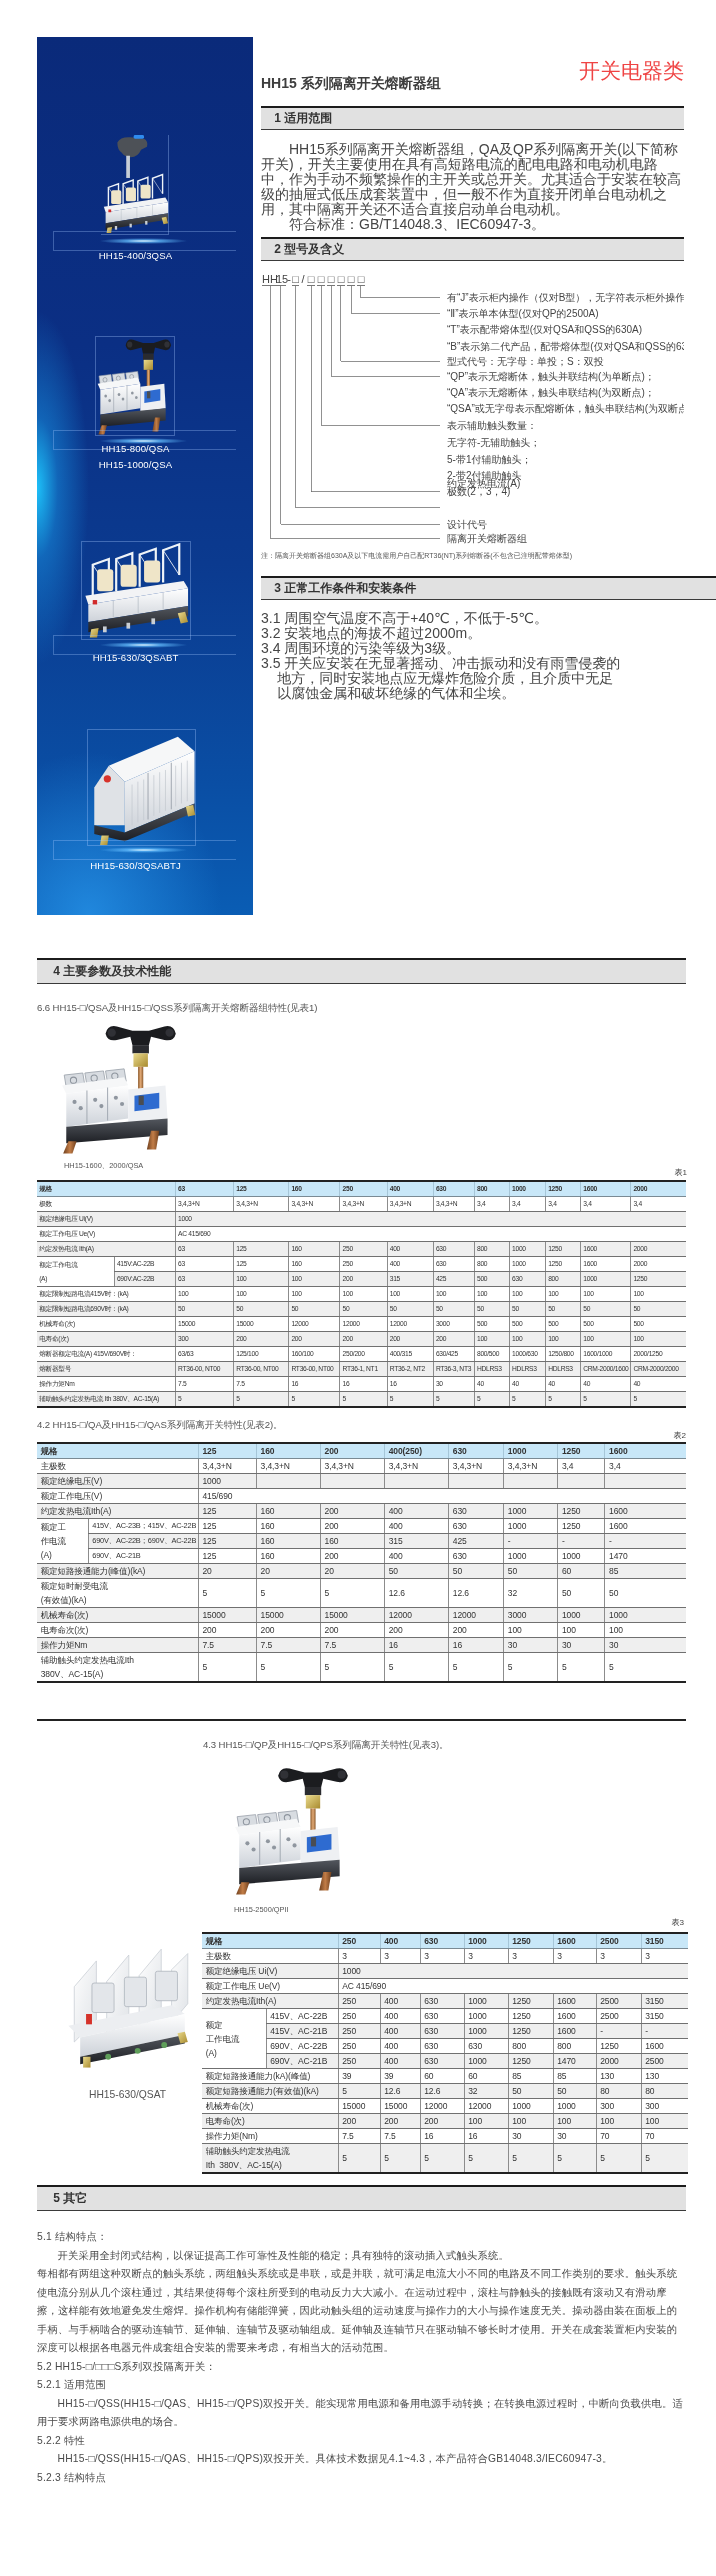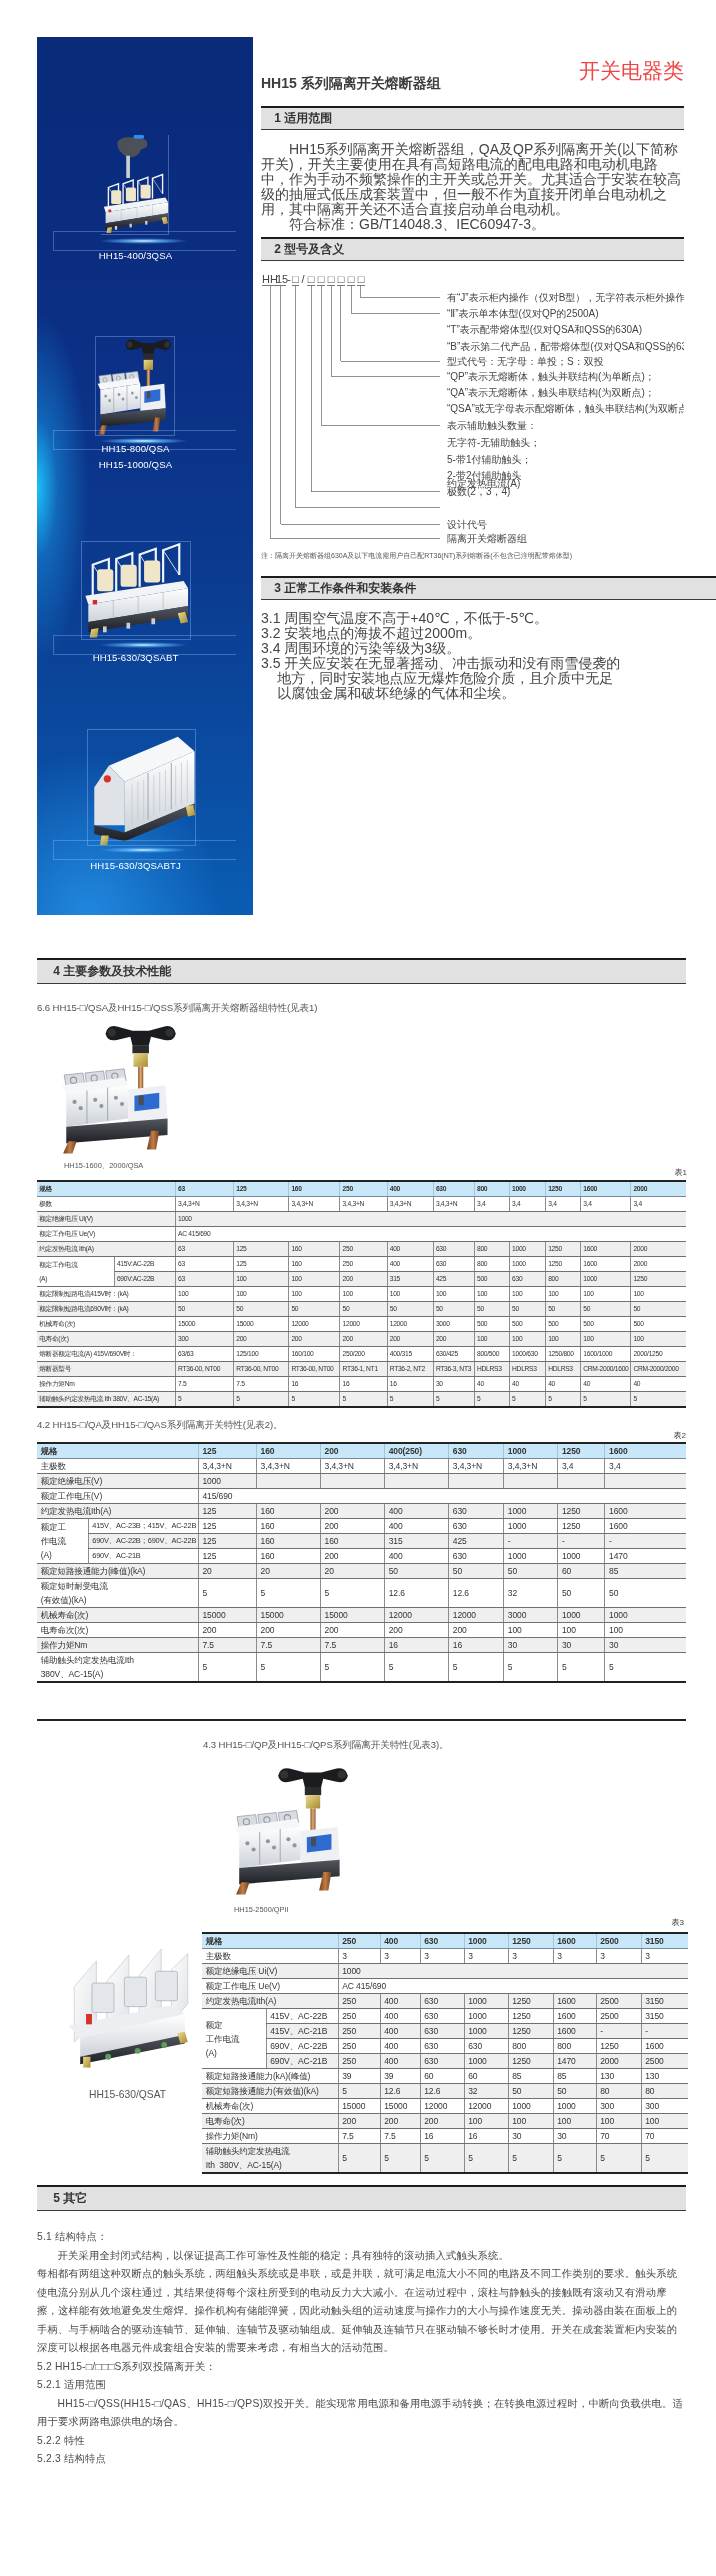--- a/index.html
+++ b/index.html
@@ -932,15 +932,16 @@
   <span class="sectitle">5 其它</span>
 </div>
 <div class="s5">
   <div>5.1 结构特点：</div>
   <p class="p">开关采用全封闭式结构，以保证提高工作可靠性及性能的稳定；具有独特的滚动插入式触头系统。</p>
   <p>每相都有两组这种双断点的触头系统，两组触头系统或是串联，或是并联，就可满足电流大小不同的电路及不同工作类别的要求。触头系统使电流分别从几个滚柱通过，其结果使得每个滚柱所受到的电动反力大大减小。在运动过程中，滚柱与静触头的接触既有滚动又有滑动摩擦，这样能有效地避免发生熔焊。操作机构有储能弹簧，因此动触头组的运动速度与操作力的大小与操作速度无关。操动器由装在面板上的手柄、与手柄啮合的驱动连轴节、延伸轴、连轴节及驱动轴组成。延伸轴及连轴节只在驱动轴不够长时才使用。开关在成套装置柜内安装的深度可以根据各电器元件成套组合安装的需要来考虑，有相当大的活动范围。</p>
   <div>5.2 HH15-□/□□□S系列双投隔离开关：</div>
   <div>5.2.1 适用范围</div>
   <p class="p">HH15-□/QSS(HH15-□/QAS、HH15-□/QPS)双投开关。能实现常用电源和备用电源手动转换；在转换电源过程时，中断向负载供电。适用于要求两路电源供电的场合。</p>
   <div>5.2.2 特性</div>
+  <p class="p">HH15-□/QSS(HH15-□/QAS、HH15-□/QPS)双投开关。具体技术数据见4.1~4.3，本产品符合GB14048.3/IEC60947-3。</p>
   <div>5.2.3 结构特点</div>
 </div>
 
 
 </body></html>

